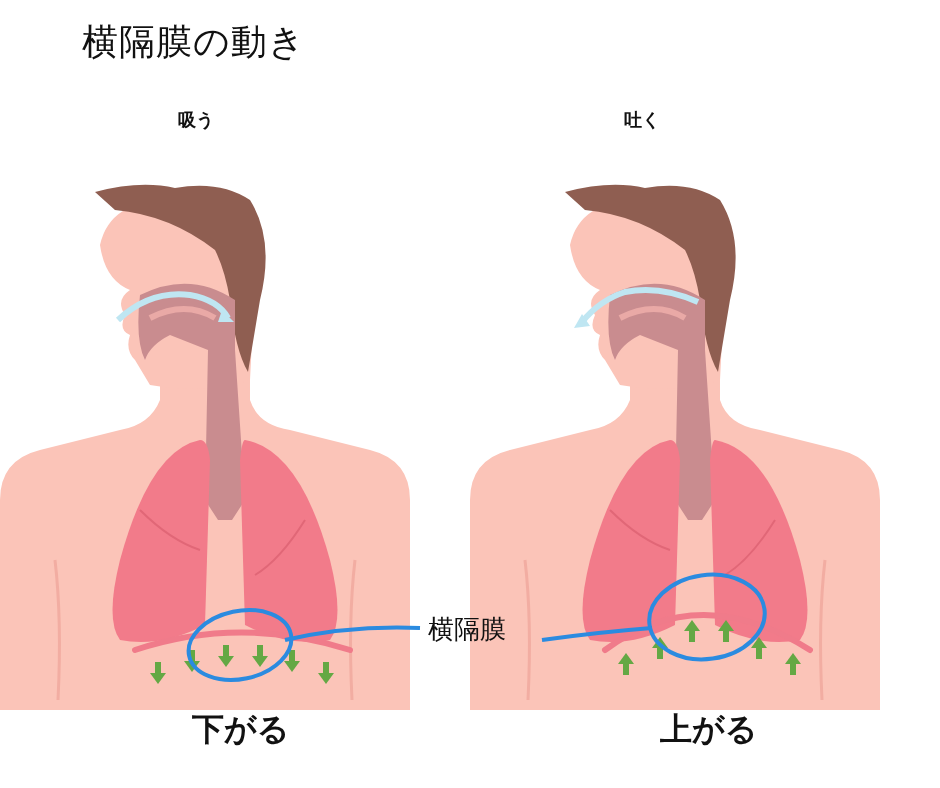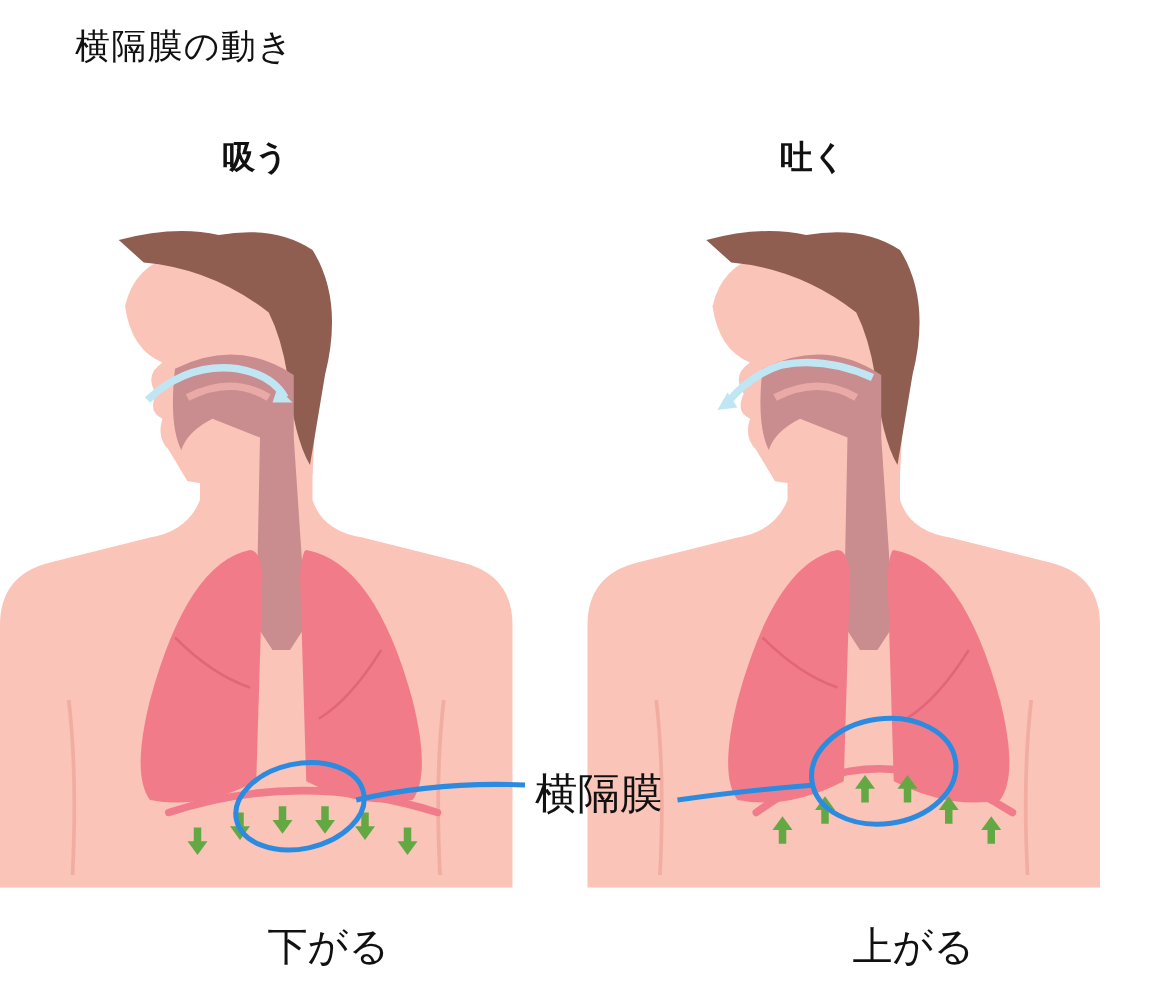--- a/index.html
+++ b/index.html
@@ -1,21 +1,21 @@
 <!DOCTYPE html>
 <html><head>
 <meta charset="utf-8">
 <style>
   html, body { margin:0; padding:0; background:#ffffff; }
   body { width:940px; height:788px; position:relative; overflow:hidden;
          font-family:"DejaVu Sans", sans-serif; color:#111; }
-  .title { position:absolute; left:60px; top:18px; font-size:28px; font-weight:400; letter-spacing:1px; }
-  .head-label { position:absolute; top:108px; font-size:26px; font-weight:700; }
-  .foot-label { position:absolute; top:736px; font-size:32px; font-weight:400;margin-left:22px; }
-  .mid-label { position:absolute; left:428px; top:612px; font-size:34px; }
+  .title { position:absolute; left:82px; top:18px; font-size:36px; font-weight:400; letter-spacing:1px; }
+  .head-label { position:absolute; top:108px; font-size:18px; font-weight:700; }
+  .foot-label { position:absolute; top:708px; font-size:32px; font-weight:700; }
+  .mid-label { position:absolute; left:428px; top:612px; font-size:26px; }
   svg.fig { position:absolute; left:0; top:0; }
 </style>
 </head>
 <body>
 
 <div class="title">横隔膜の動き</div>
 <div class="head-label" style="left:178px">吸う</div>
 <div class="head-label" style="left:624px">吐く</div>
 
 <svg class="fig" width="940" height="788" viewBox="0 0 940 788">

